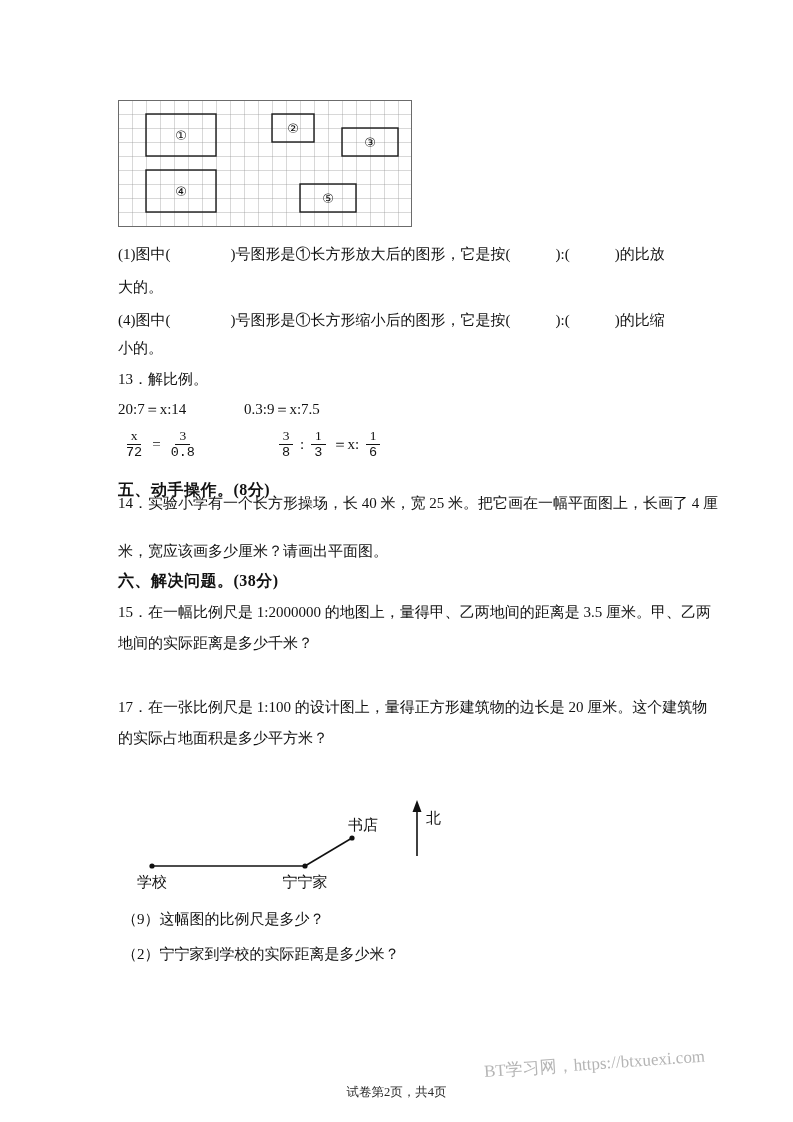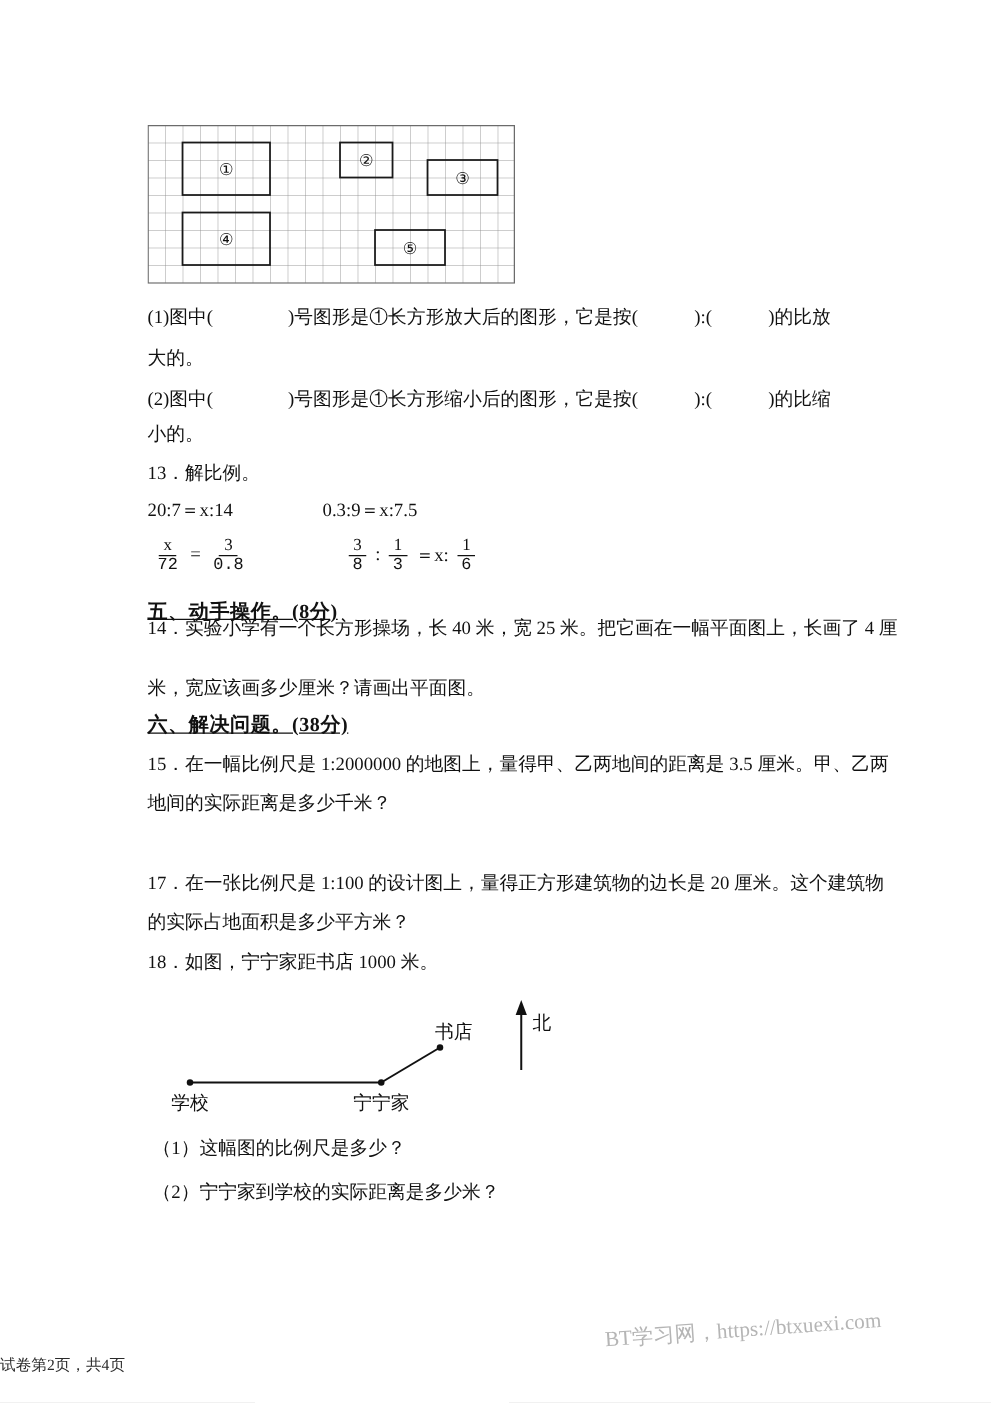--- a/index.html
+++ b/index.html
@@ -15,21 +15,21 @@
     overflow: hidden;
   }
   .line {
     position: absolute;
     left: 118px;
     font-size: 15px;
     line-height: 22px;
     white-space: pre;
   }
   .indent { left: 122px; }
-  .heading { font-weight: 700; font-size: 16px; letter-spacing: 0.5px; text-decoration: underline; }
+  .heading { font-weight: 700; font-size: 16px; letter-spacing: 0.5px; }
   .frac-row {
     position: absolute;
     display: flex;
     align-items: center;
     font-size: 15px;
     white-space: pre;
   }
   .frac {
     display: inline-flex;
     flex-direction: column;
@@ -50,21 +50,21 @@
     color: #b5b5b5;
     font-size: 17px;
     white-space: pre;
     transform: rotate(-4deg);
     transform-origin: left center;
   }
   .footer {
     position: absolute;
     left: 0; right: 0;
     top: 1084px;
-    text-align: left;
+    text-align: center;
     font-size: 12.5px;
     color: #2a2a2a;
   }
 </style>
 </head>
 <body>
 
 <div class="page">
 
   <svg class="figure-svg" width="294" height="127" viewBox="0 0 294 127">
@@ -85,26 +85,26 @@
       <text x="63" y="40">①</text>
       <text x="175" y="33">②</text>
       <text x="252" y="47">③</text>
       <text x="63" y="96">④</text>
       <text x="210" y="103">⑤</text>
     </g>
   </svg>
 
   <div class="line" style="top:243px">(1)图中(　　　　)号图形是①长方形放大后的图形，它是按(　　　):(　　　)的比放</div>
   <div class="line" style="top:276px">大的。</div>
-  <div class="line" style="top:309px">(2)图中(　　　　)号图形是①长方形缩小后的图形，它是按(　　　):(　　　)的比缩</div>
+  <div class="line" style="top:309px">(4)图中(　　　　)号图形是①长方形缩小后的图形，它是按(　　　):(　　　)的比缩</div>
   <div class="line" style="top:337px">小的。</div>
 
   <div class="line" style="top:368px">13．解比例。</div>
   <div class="line" style="top:398px">20:7＝x:14</div>
-  <div class="line" style="left:258px; top:398px">0.3:9＝x:7.5</div>
+  <div class="line" style="left:244px; top:398px">0.3:9＝x:7.5</div>
 
   <div class="frac-row" style="left:120px; top:428px">
     <span class="frac">
       <span class="fnum">x</span>
       <span class="fden">72</span>
     </span>
     <span class="fop">=</span>
     <span class="frac">
       <span class="fnum">3</span>
       <span class="fden">0.8</span>
@@ -130,21 +130,20 @@
 
   <div class="line heading" style="top:479px">五、动手操作。(8分)</div>
   <div class="line" style="top:492px">14．实验小学有一个长方形操场，长 40 米，宽 25 米。把它画在一幅平面图上，长画了 4 厘</div>
   <div class="line" style="top:540px">米，宽应该画多少厘米？请画出平面图。</div>
 
   <div class="line heading" style="top:570px">六、解决问题。(38分)</div>
   <div class="line" style="top:601px">15．在一幅比例尺是 1:2000000 的地图上，量得甲、乙两地间的距离是 3.5 厘米。甲、乙两</div>
   <div class="line" style="top:632px">地间的实际距离是多少千米？</div>
   <div class="line" style="top:696px">17．在一张比例尺是 1:100 的设计图上，量得正方形建筑物的边长是 20 厘米。这个建筑物</div>
   <div class="line" style="top:727px">的实际占地面积是多少平方米？</div>
-  <div class="line" style="top:759px">18．如图，宁宁家距书店 1000 米。</div>
 
   <svg class="map-svg" width="340" height="102" viewBox="0 0 340 102">
     <g stroke="#111" stroke-width="1.6">
       <line x1="34" y1="74" x2="187" y2="74"></line>
       <line x1="187" y1="74" x2="234" y2="46"></line>
       <line x1="299" y1="64" x2="299" y2="18"></line>
     </g>
     <polygon points="299,8 294.5,20 303.5,20" fill="#111"></polygon>
     <g fill="#111">
       <circle cx="34" cy="74" r="2.6"></circle>
@@ -152,20 +151,20 @@
       <circle cx="234" cy="46" r="2.6"></circle>
     </g>
     <g font-size="15" fill="#111" font-family="'Liberation Serif', serif">
       <text x="245" y="38" text-anchor="middle">书店</text>
       <text x="308" y="31">北</text>
       <text x="34" y="95" text-anchor="middle">学校</text>
       <text x="187" y="95" text-anchor="middle">宁宁家</text>
     </g>
   </svg>
 
-  <div class="line indent" style="top:908px">（1）这幅图的比例尺是多少？</div>
+  <div class="line indent" style="top:908px">（9）这幅图的比例尺是多少？</div>
   <div class="line indent" style="top:943px">（2）宁宁家到学校的实际距离是多少米？</div>
 
 
   <div class="watermark">BT学习网，https://btxuexi.com</div>
   <div class="footer">试卷第2页，共4页</div>
 
 </div>
 
 </body></html>

